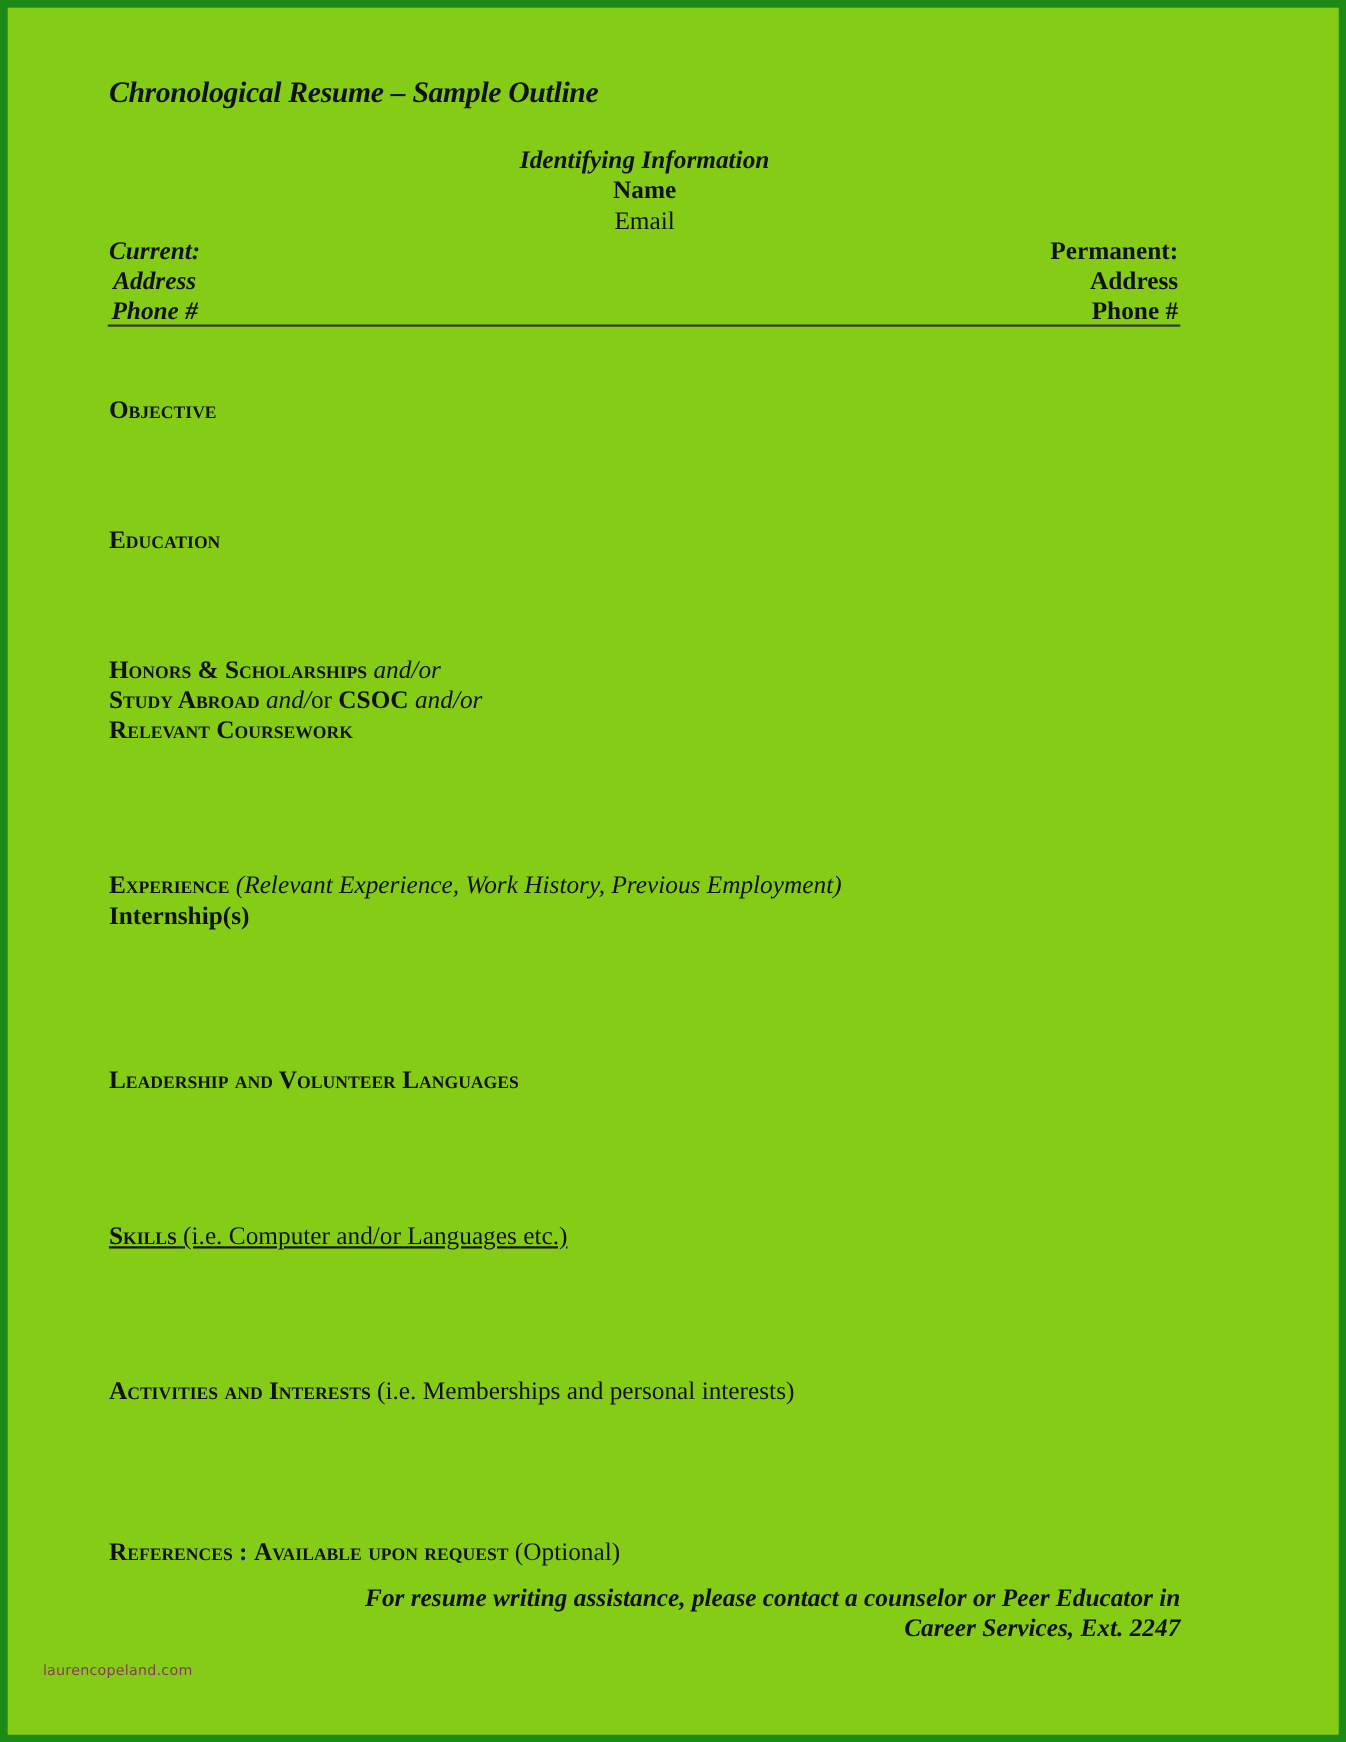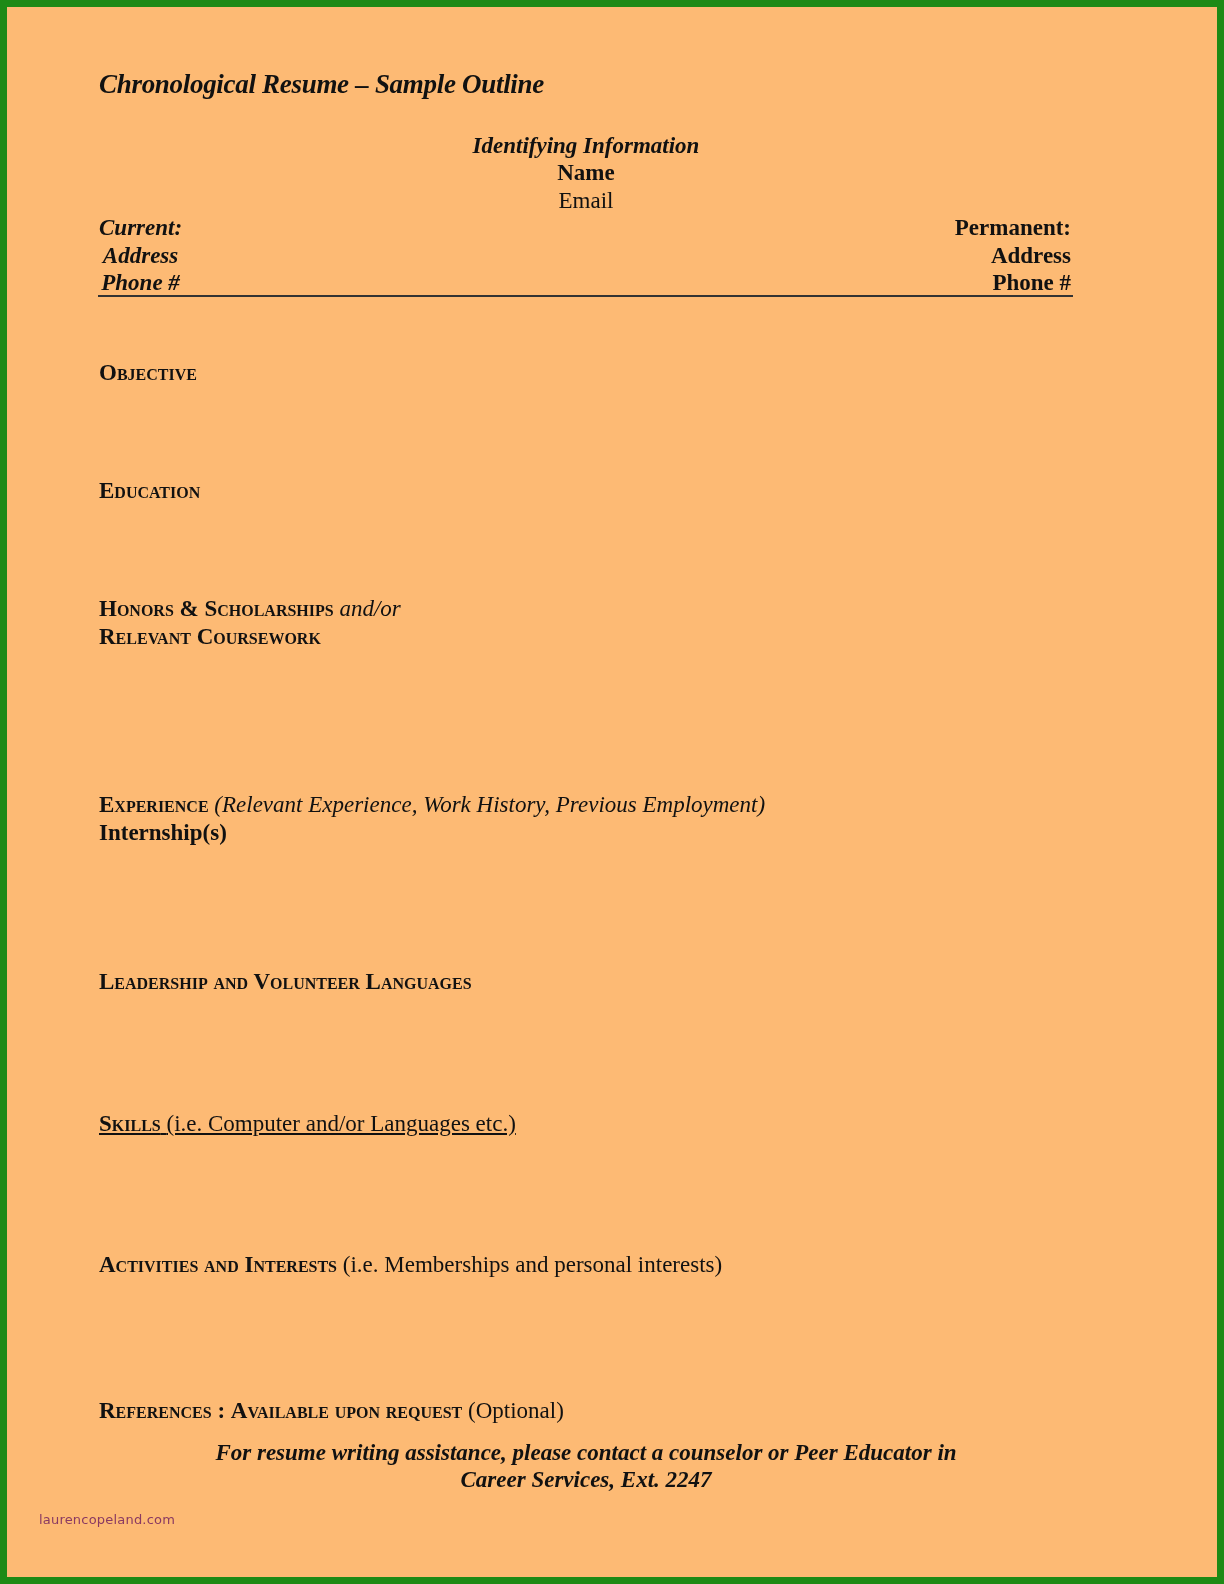--- a/index.html
+++ b/index.html
@@ -8,21 +8,21 @@
       background: #1e8a16;
       position: relative;
       overflow: hidden;
       font-family: "Liberation Serif", "DejaVu Serif", serif;
       color: #111;
     }
     .page {
       position: absolute;
       left: 7px; top: 7px;
       width: 1210px; height: 1570px;
-      background: #fdba74;
+      background: #84cc16;
     }
     .abs { position: absolute; white-space: nowrap; }
     .title {
       left: 92px; top: 62px;
       font-size: 27px; font-style: italic; font-weight: bold;
       letter-spacing: -0.3px;
     }
     .center-block {
       position: absolute; left: 92px; width: 974px; text-align: center;
     }
@@ -39,21 +39,21 @@
     .sc {
       font-variant: small-caps; font-weight: bold;
       font-size: 23px;
     }
     .heading { left: 92px; font-size: 23px; line-height: 27.5px; margin-top: 39px; }
     .it { font-style: italic; font-weight: normal; font-variant: normal; }
     .up { font-style: normal; font-weight: normal; font-variant: normal; }
     .bold { font-weight: bold; font-variant: normal; }
     .footer-note {
       position: absolute; left: 92px; width: 974px; top: 1432px;
-      text-align: center; font-size: 23px; font-style: italic; font-weight: bold;
+      text-align: right; font-size: 23px; font-style: italic; font-weight: bold;
       line-height: 27px;
     }
     .watermark {
       left: 32px; top: 1505px;
       font-family: "DejaVu Sans", sans-serif;
       font-size: 13px; color: #8a3a62; letter-spacing: 0.2px;
     }
   </style>
 </head>
 <body>
@@ -83,20 +83,26 @@
   <div class="abs heading sc" style="top:313px;">Objective</div>
 
   <div class="abs heading sc" style="top:431px;">Education</div>
 
   <div class="abs heading" style="top:549px;">
     <div>
       <span class="sc">Honors &amp; Scholarships</span>
       <span class="it">and/or</span>
     </div>
     <div>
+      <span class="sc">Study Abroad</span>
+      <span class="it">and/</span><span class="up">or</span>
+      <span class="bold">CSOC</span>
+      <span class="it">and/or</span>
+    </div>
+    <div>
       <span class="sc">Relevant Coursework</span>
     </div>
   </div>
 
   <div class="abs heading" style="top:745px;">
     <div>
       <span class="sc">Experience</span>
       <span class="it">(Relevant Experience, Work History, Previous Employment)</span>
     </div>
     <div class="bold">Internship(s)</div>

